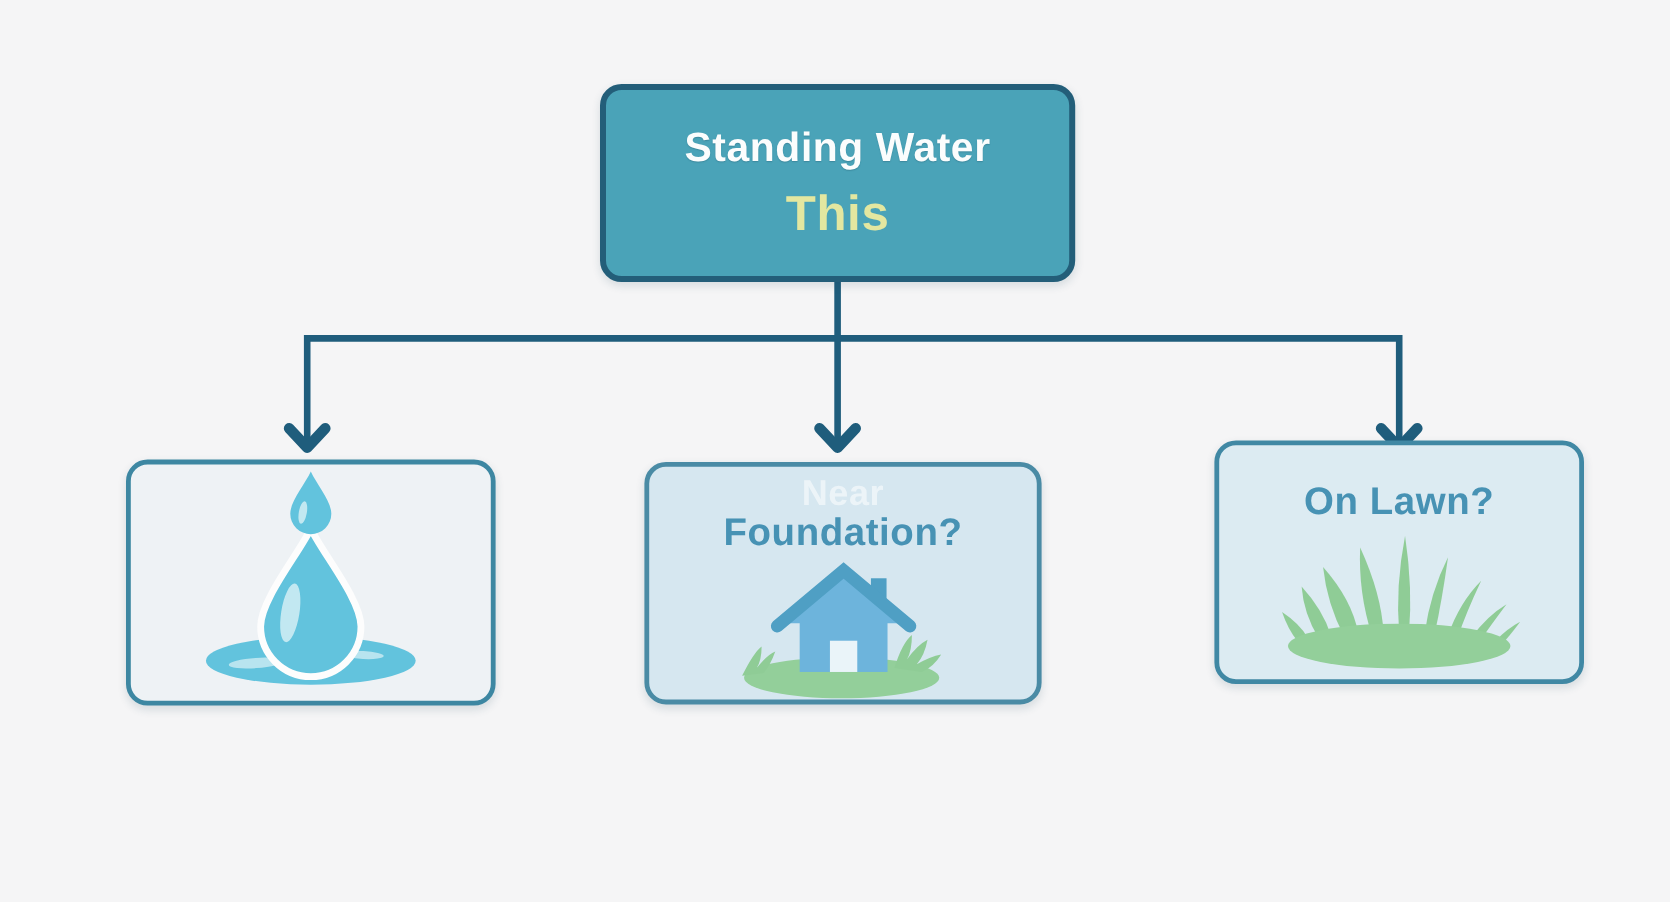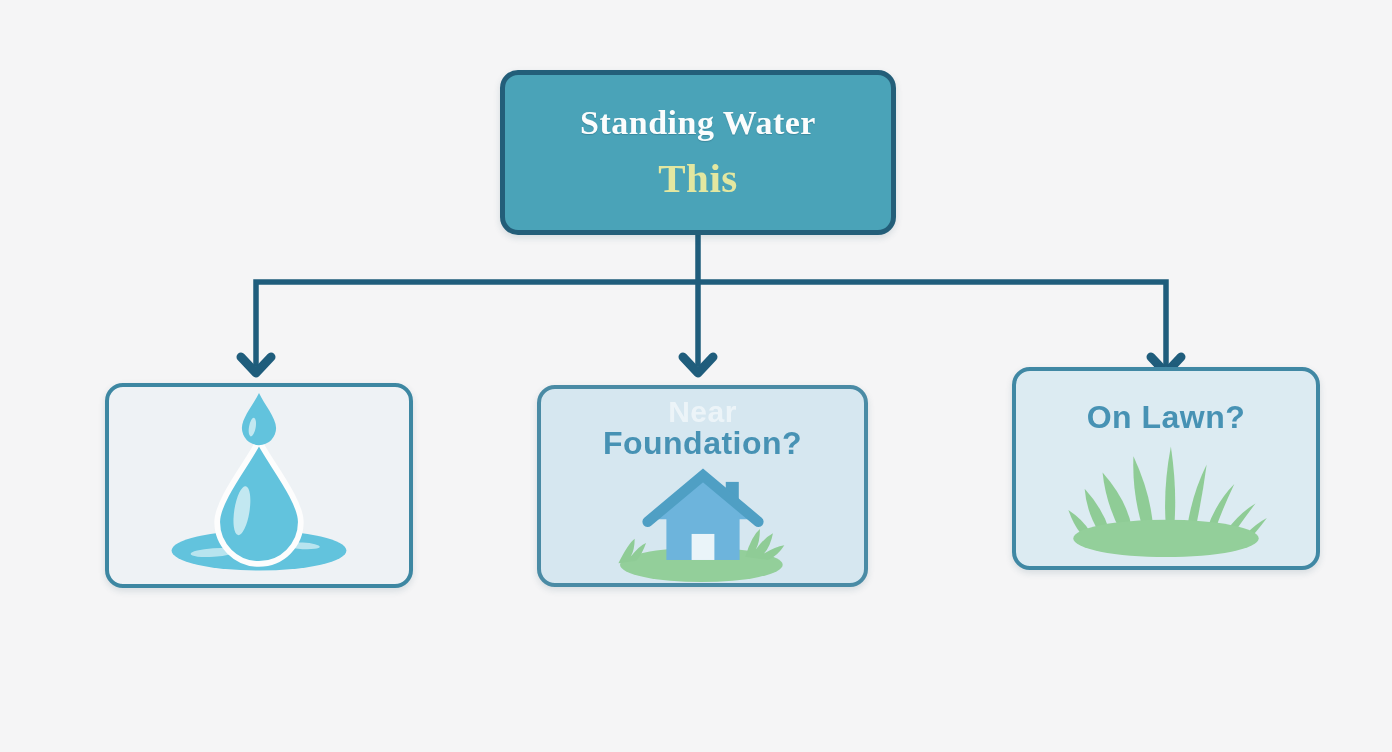--- a/index.html
+++ b/index.html
@@ -18,21 +18,20 @@
   body{background:var(--canvas-bg);font-family:"Liberation Sans",sans-serif;}
   .canvas{position:relative;width:1392px;height:752px;background:var(--canvas-bg);}
 
   .node{position:absolute;border-radius:18px;box-shadow:0 3px 7px rgba(30,70,90,0.14);}
 
   .root-node{
     left:500px;top:70px;width:396px;height:165px;
     background:var(--root-fill);border:5px solid var(--root-border);
     display:flex;flex-direction:column;align-items:center;justify-content:center;
     gap:12px;
-    font-family:Liberation Serif, serif;
   }
   .root-title{font-size:34px;font-weight:bold;color:var(--root-title);letter-spacing:.5px;
     text-shadow:0 1px 1px rgba(20,60,80,.25);}
   .root-subtitle{font-size:41px;font-weight:bold;color:var(--root-subtitle);letter-spacing:.5px;}
 
   .connectors{position:absolute;left:0;top:0;width:1392px;height:752px;pointer-events:none;}
   .conn-line{stroke:var(--connector);stroke-width:5.5;fill:none;stroke-linecap:square;}
   .conn-arrow{stroke:var(--connector);stroke-width:9;fill:none;stroke-linecap:round;stroke-linejoin:round;}
 
   .branch{display:flex;flex-direction:column;align-items:center;}

